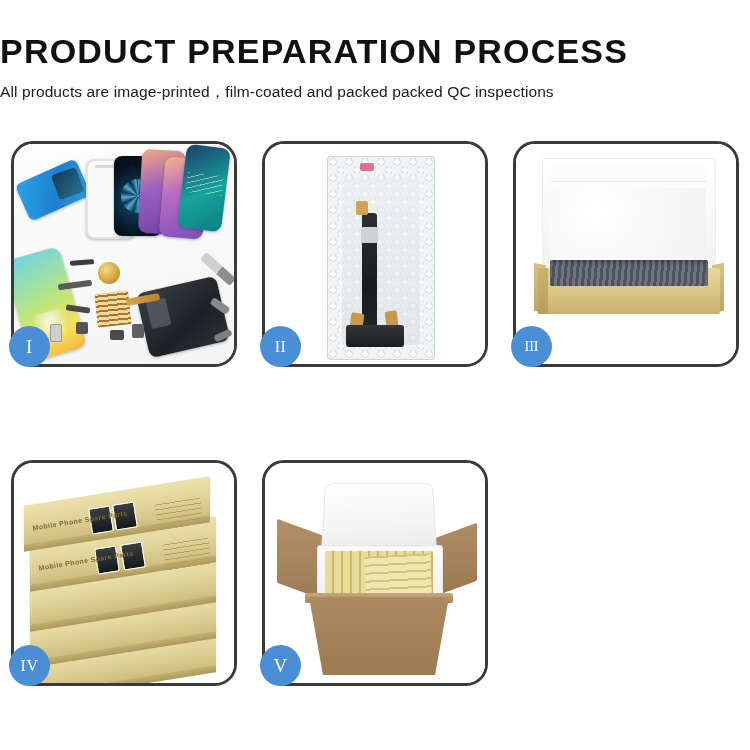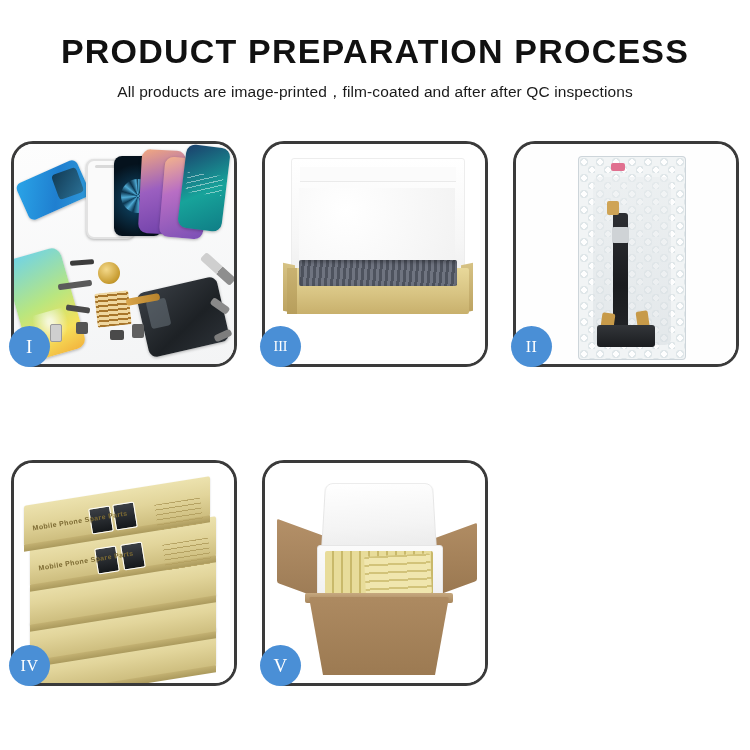--- a/index.html
+++ b/index.html
@@ -21,21 +21,20 @@
     position: relative;
     background: #ffffff;
   }
 
   
   .header {
     position: absolute;
     top: 34px;
     left: 0;
     width: 750px;
-    text-align: center;
   }
   .title {
     font-family: "Liberation Sans", sans-serif;
     font-size: 34px;
     font-weight: 700;
     letter-spacing: 1.2px;
     color: #111111;
     line-height: 1.0;
     white-space: nowrap;
   }
@@ -424,21 +423,21 @@
     background: rgba(145,117,80,.7);
   }
 </style>
 </head>
 <body>
 
 <div id="page">
 
   <div class="header">
     <div class="title">PRODUCT PREPARATION PROCESS</div>
-    <div class="subtitle">All products are image-printed，film-coated and after after QC inspections</div>
+    <div class="subtitle">All products are image-printed，film-coated and packed packed QC inspections</div>
   </div>
 
   <div class="grid">
 
     <div class="panel">
       <div class="panel-inner p1">
         <div class="ph ph-blue"></div>
         <div class="ph ph-white"></div>
         <div class="ph ph-dark"></div>
         <div class="ph ph-purple"></div>
@@ -457,43 +456,43 @@
         <div class="part tool-5"></div>
         <div class="part tool-6"></div>
         <div class="part tool-7"></div>
         <div class="part tool-8"></div>
         <div class="screwdriver"></div>
       </div>
       <div class="badge">I</div>
     </div>
 
     <div class="panel">
-      <div class="panel-inner p3">
-        <div class="box3-lid"></div>
-        <div class="box3-foam"></div>
-        <div class="box3-flapL"></div>
-        <div class="box3-flapR"></div>
-        <div class="box3-tray"></div>
-      </div>
-      <div class="badge xwide">III</div>
-    </div>
-
-    <div class="panel">
       <div class="panel-inner p2">
         <div class="bubblebag">
           <div class="lcd-inner"></div>
           <div class="lcd-flex"></div>
           <div class="lcd-gold-a"></div>
           <div class="lcd-gold-b"></div>
           <div class="lcd-gold-c"></div>
           <div class="lcd-bottom"></div>
           <div class="pink-tag"></div>
         </div>
       </div>
       <div class="badge wide">II</div>
+    </div>
+
+    <div class="panel">
+      <div class="panel-inner p3">
+        <div class="box3-lid"></div>
+        <div class="box3-foam"></div>
+        <div class="box3-flapL"></div>
+        <div class="box3-flapR"></div>
+        <div class="box3-tray"></div>
+      </div>
+      <div class="badge xwide">III</div>
     </div>
 
     <div class="panel">
       <div class="panel-inner p4">
         <div class="stack">
           <div class="sbox t5"></div>
           <div class="sbox t4"></div>
           <div class="sbox t3"></div>
           <div class="sbox t2"></div>
           <div class="sbox t1"></div>

